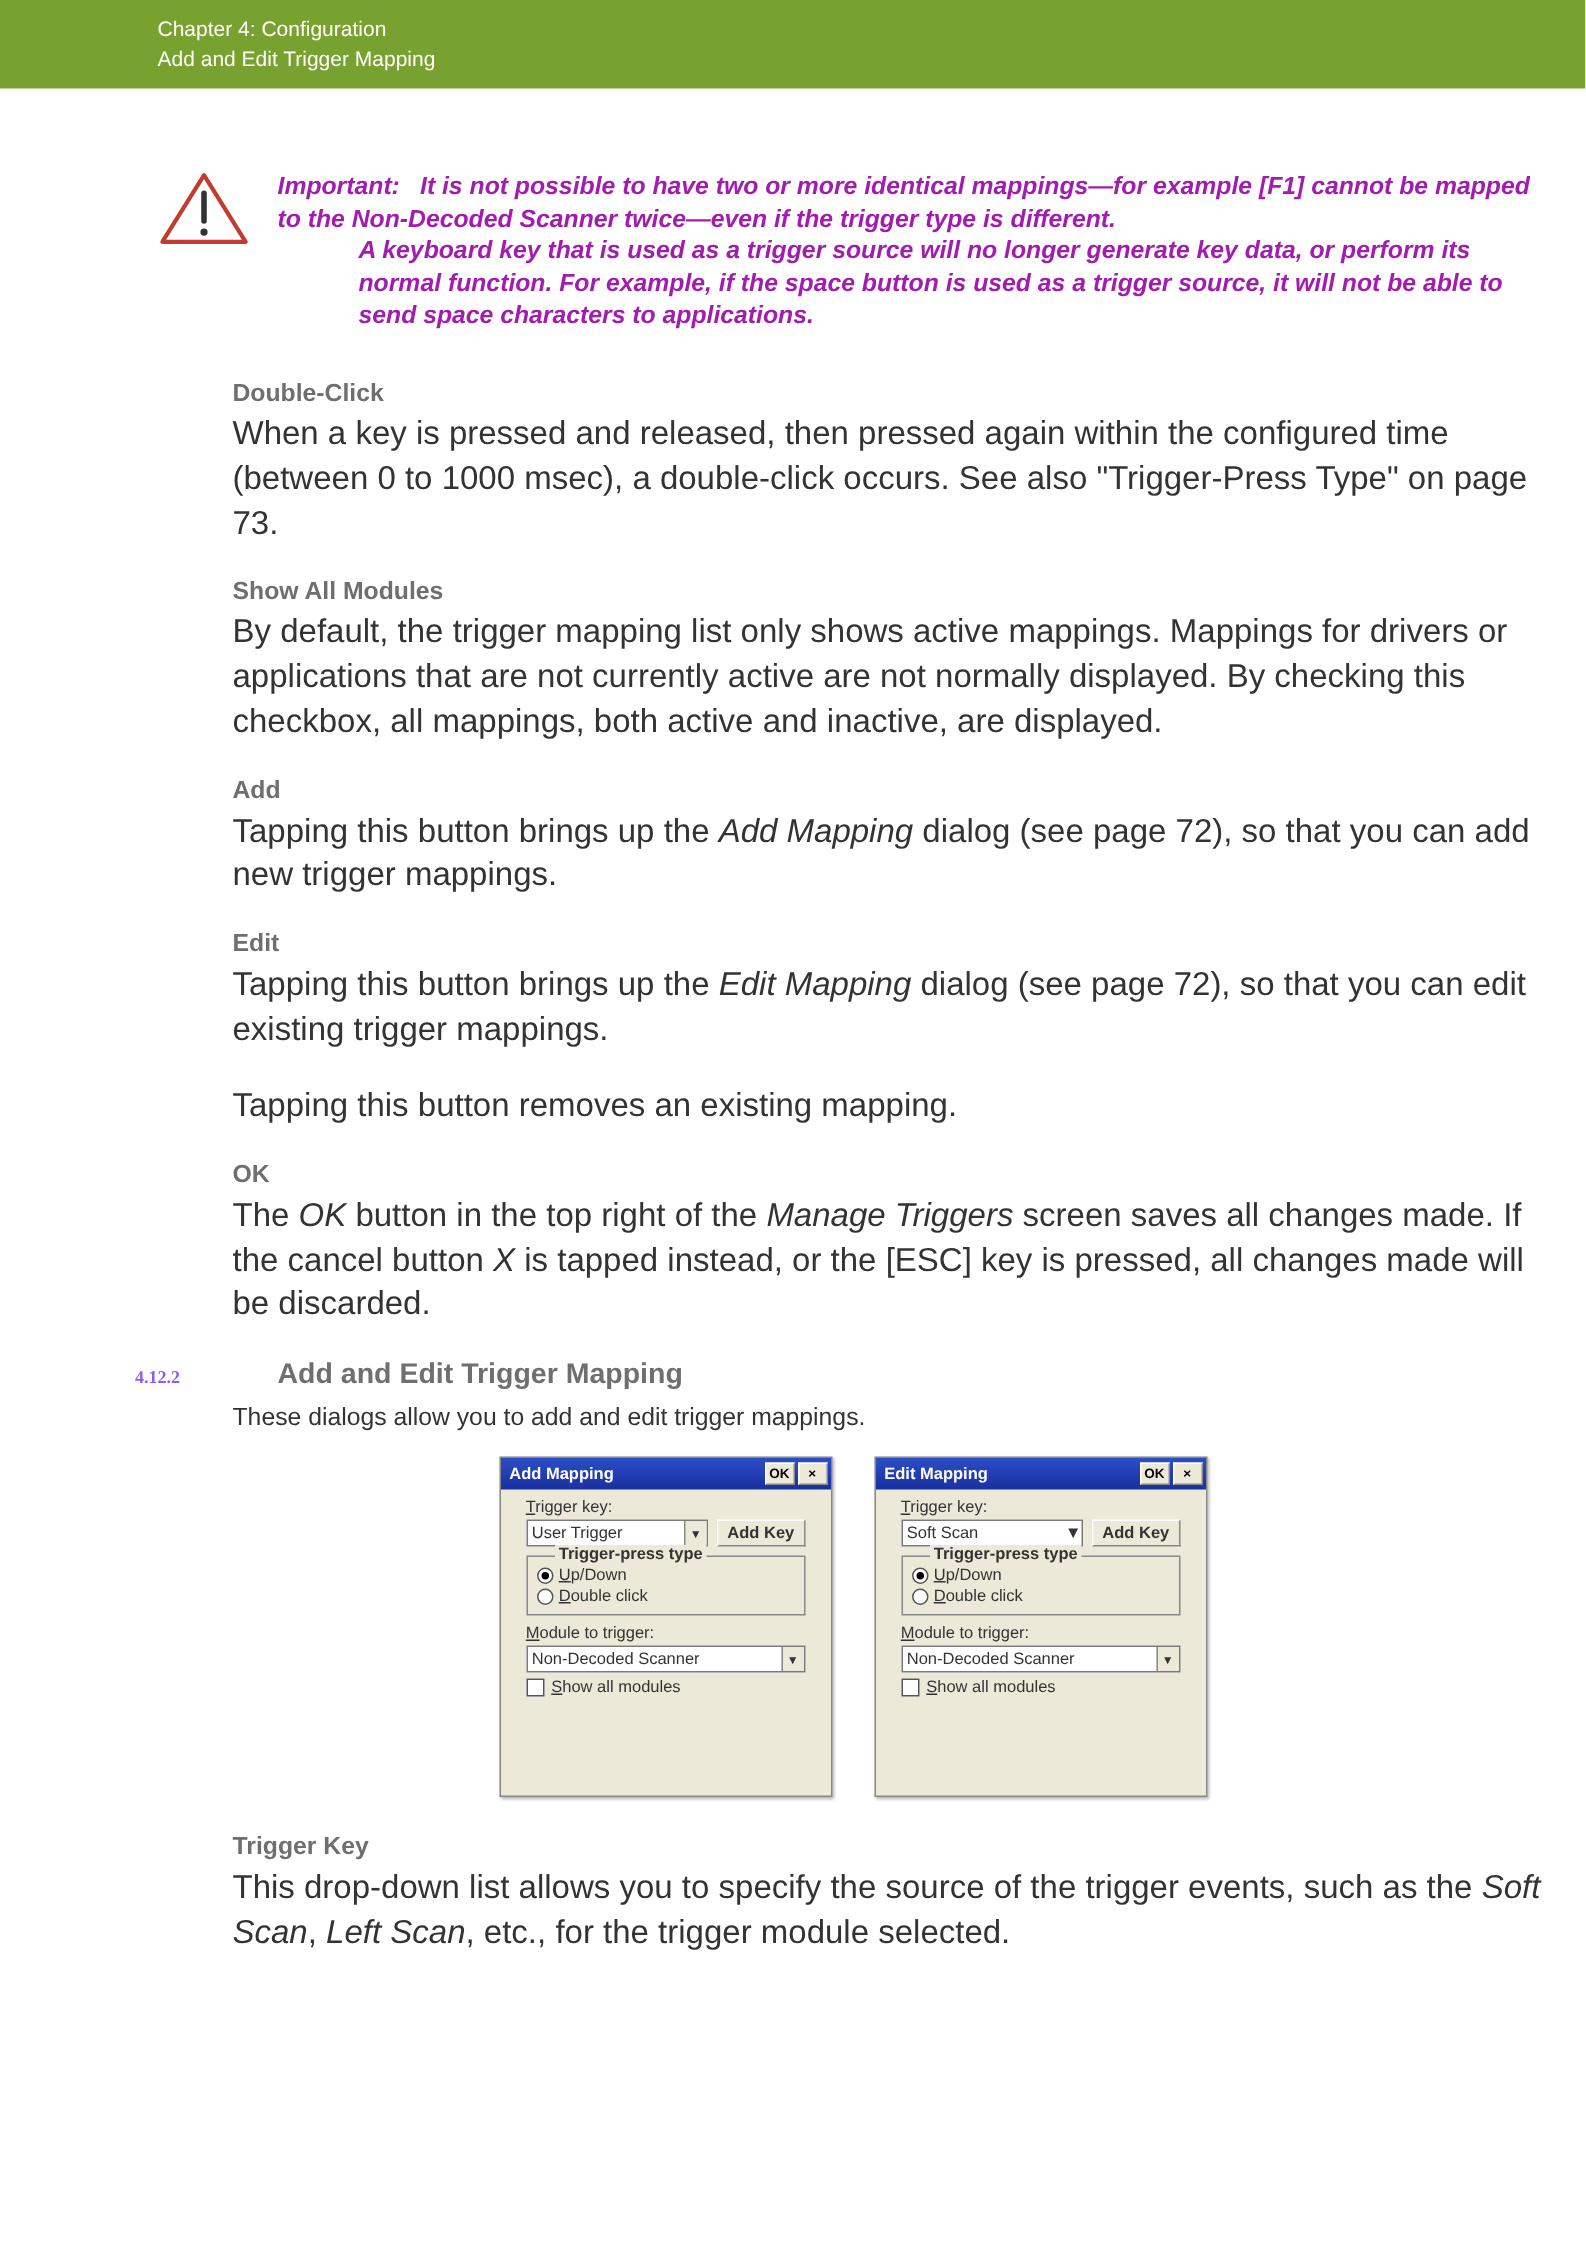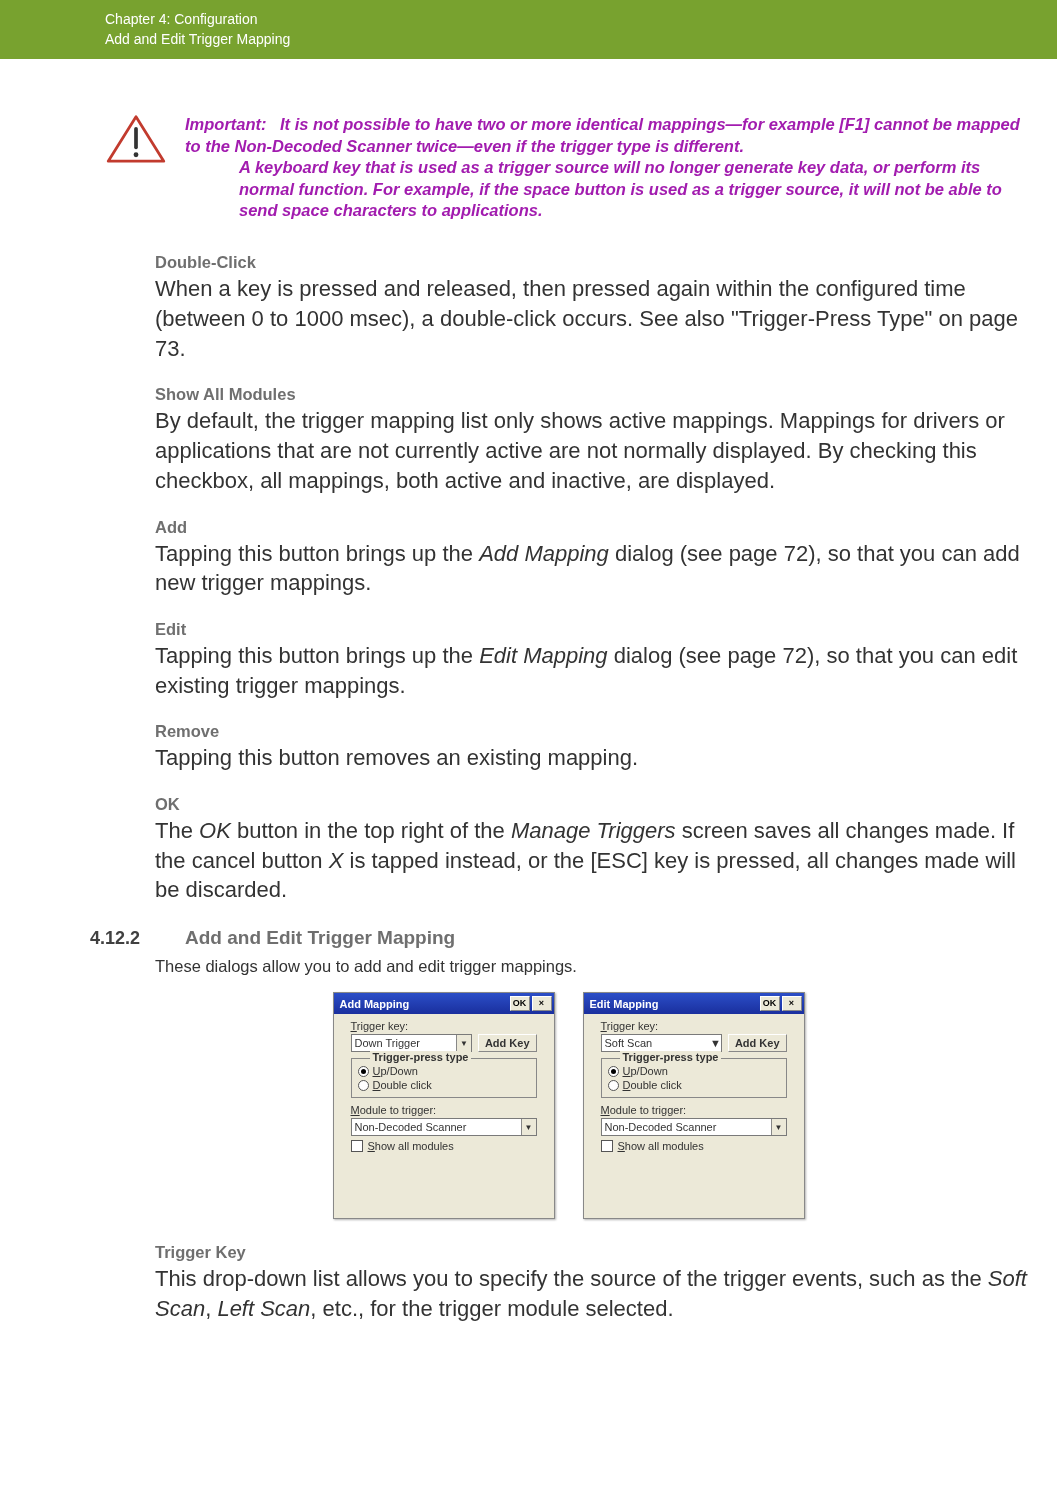--- a/index.html
+++ b/index.html
@@ -64,25 +64,26 @@
   }
   .italic { font-style: italic; }
   .section-row {
     display: flex;
     align-items: baseline;
     gap: 30px;
     margin-bottom: 8px;
     margin-top: 6px;
   }
   .section-num {
-    color: #404040;
-    font-weight: 700;
-    font-size: 18px;
+    color: #8b5cf6;
+    font-weight: 700;
+    font-size: 12px;
     min-width: 65px;
     margin-left: -15px;
+    font-family: Liberation Serif, serif;
   }
   .section-title {
     color: #6f6f6f;
     font-weight: 700;
     font-size: 19px;
   }
   .intro-p {
     margin-left: 50px;
     font-size: 16.5px;
     color: #333;
@@ -246,21 +247,20 @@
   </div>
 
   <div class="subsection">
     <div class="sub-head">Edit</div>
     <p class="body-p">
       <span>Tapping this button brings up the </span><span class="italic">Edit Mapping</span><span> dialog (see page 72), so that you can edit existing trigger mappings.</span>
     </p>
   </div>
 
   <div class="subsection">
-    <div class="sub-head">Remove</div>
     <p class="body-p">Tapping this button removes an existing mapping.</p>
   </div>
 
   <div class="subsection">
     <div class="sub-head">OK</div>
     <p class="body-p">
       <span>The </span><span class="italic">OK</span><span> button in the top right of the </span><span class="italic">Manage Triggers</span><span> screen saves all changes made. If the cancel button </span><span class="italic">X</span><span> is tapped instead, or the [ESC] key is pressed, all changes made will be discarded.</span>
     </p>
   </div>
 
@@ -277,21 +277,21 @@
         <span class="tb-title">Add Mapping</span>
         <div class="tb-btns">
           <div class="tb-btn">OK</div>
           <div class="tb-btn">×</div>
         </div>
       </div>
       <div class="dialog-body">
         <span class="lbl"><span class="underline">T</span><span>rigger key:</span></span>
         <div class="row">
           <div class="dropdown">
-            <span>Down Trigger</span>
+            <span>User Trigger</span>
             <span class="dd-arrow">▼</span>
           </div>
           <div class="btn-addkey">Add Key</div>
         </div>
         <div class="fieldset">
           <span class="legend">Trigger-press type</span>
           <div class="radio-row">
             <span class="radio sel"></span>
             <span><span class="underline">U</span><span>p/Down</span></span>
           </div>

